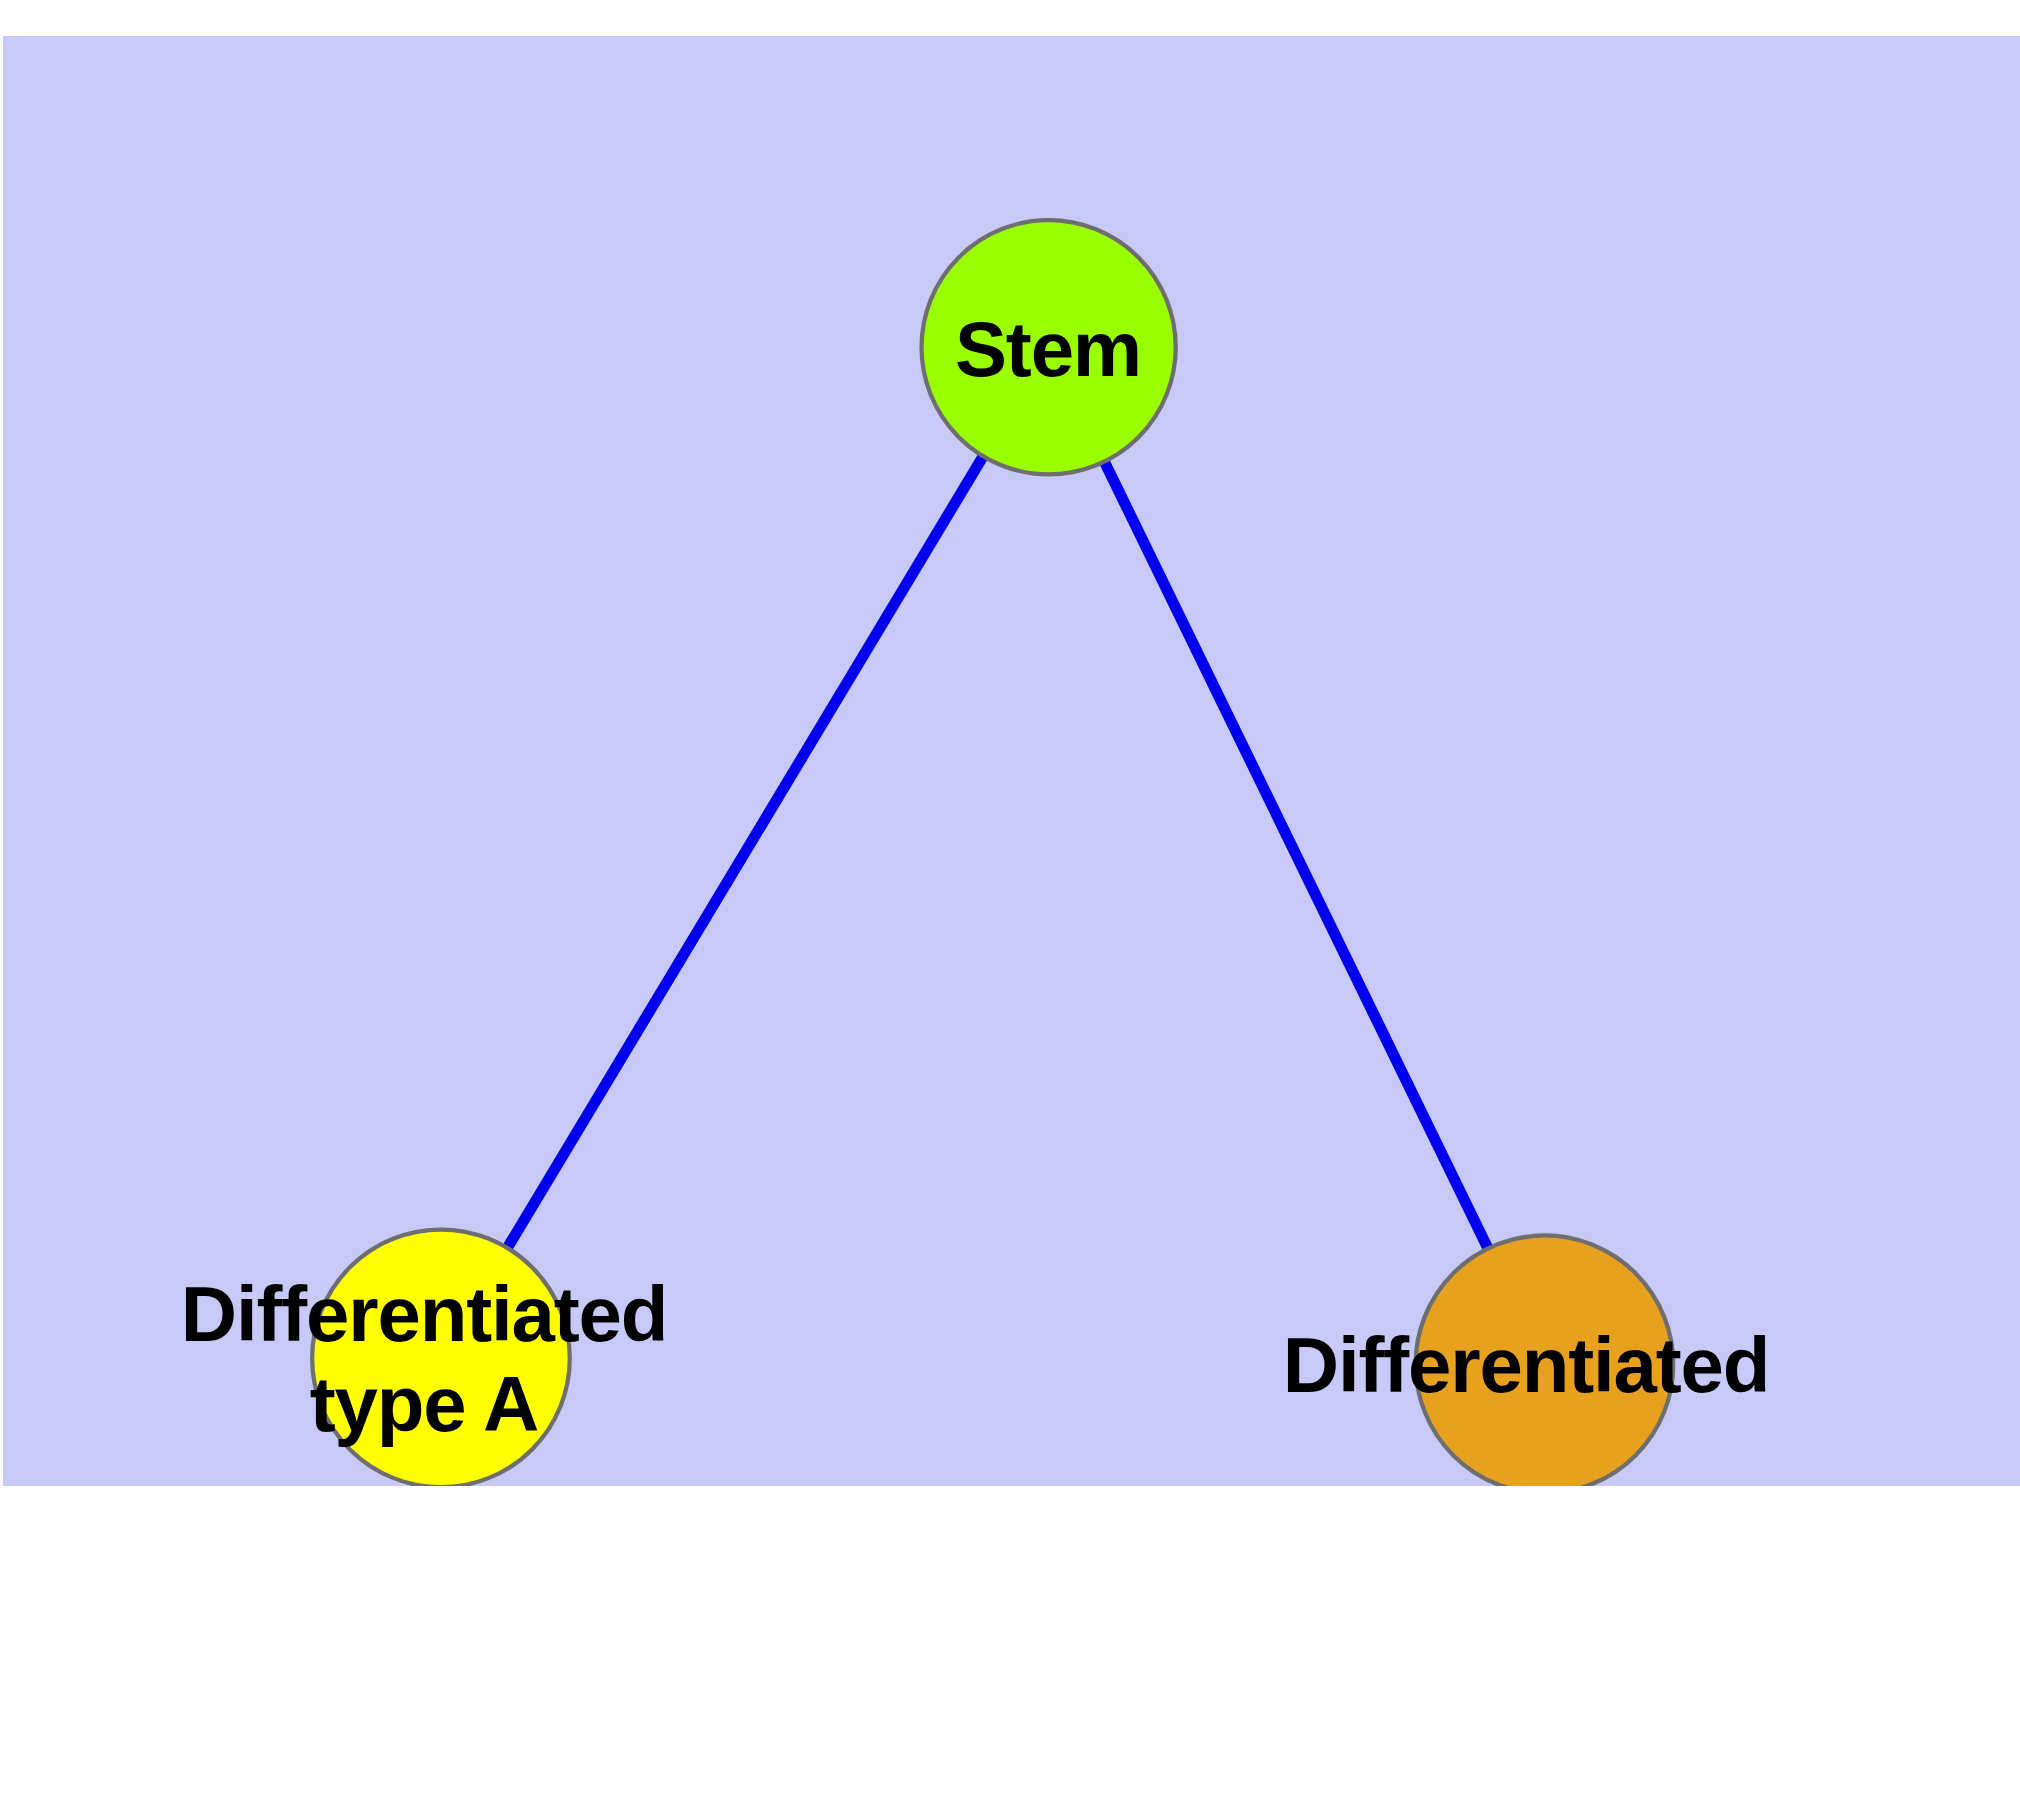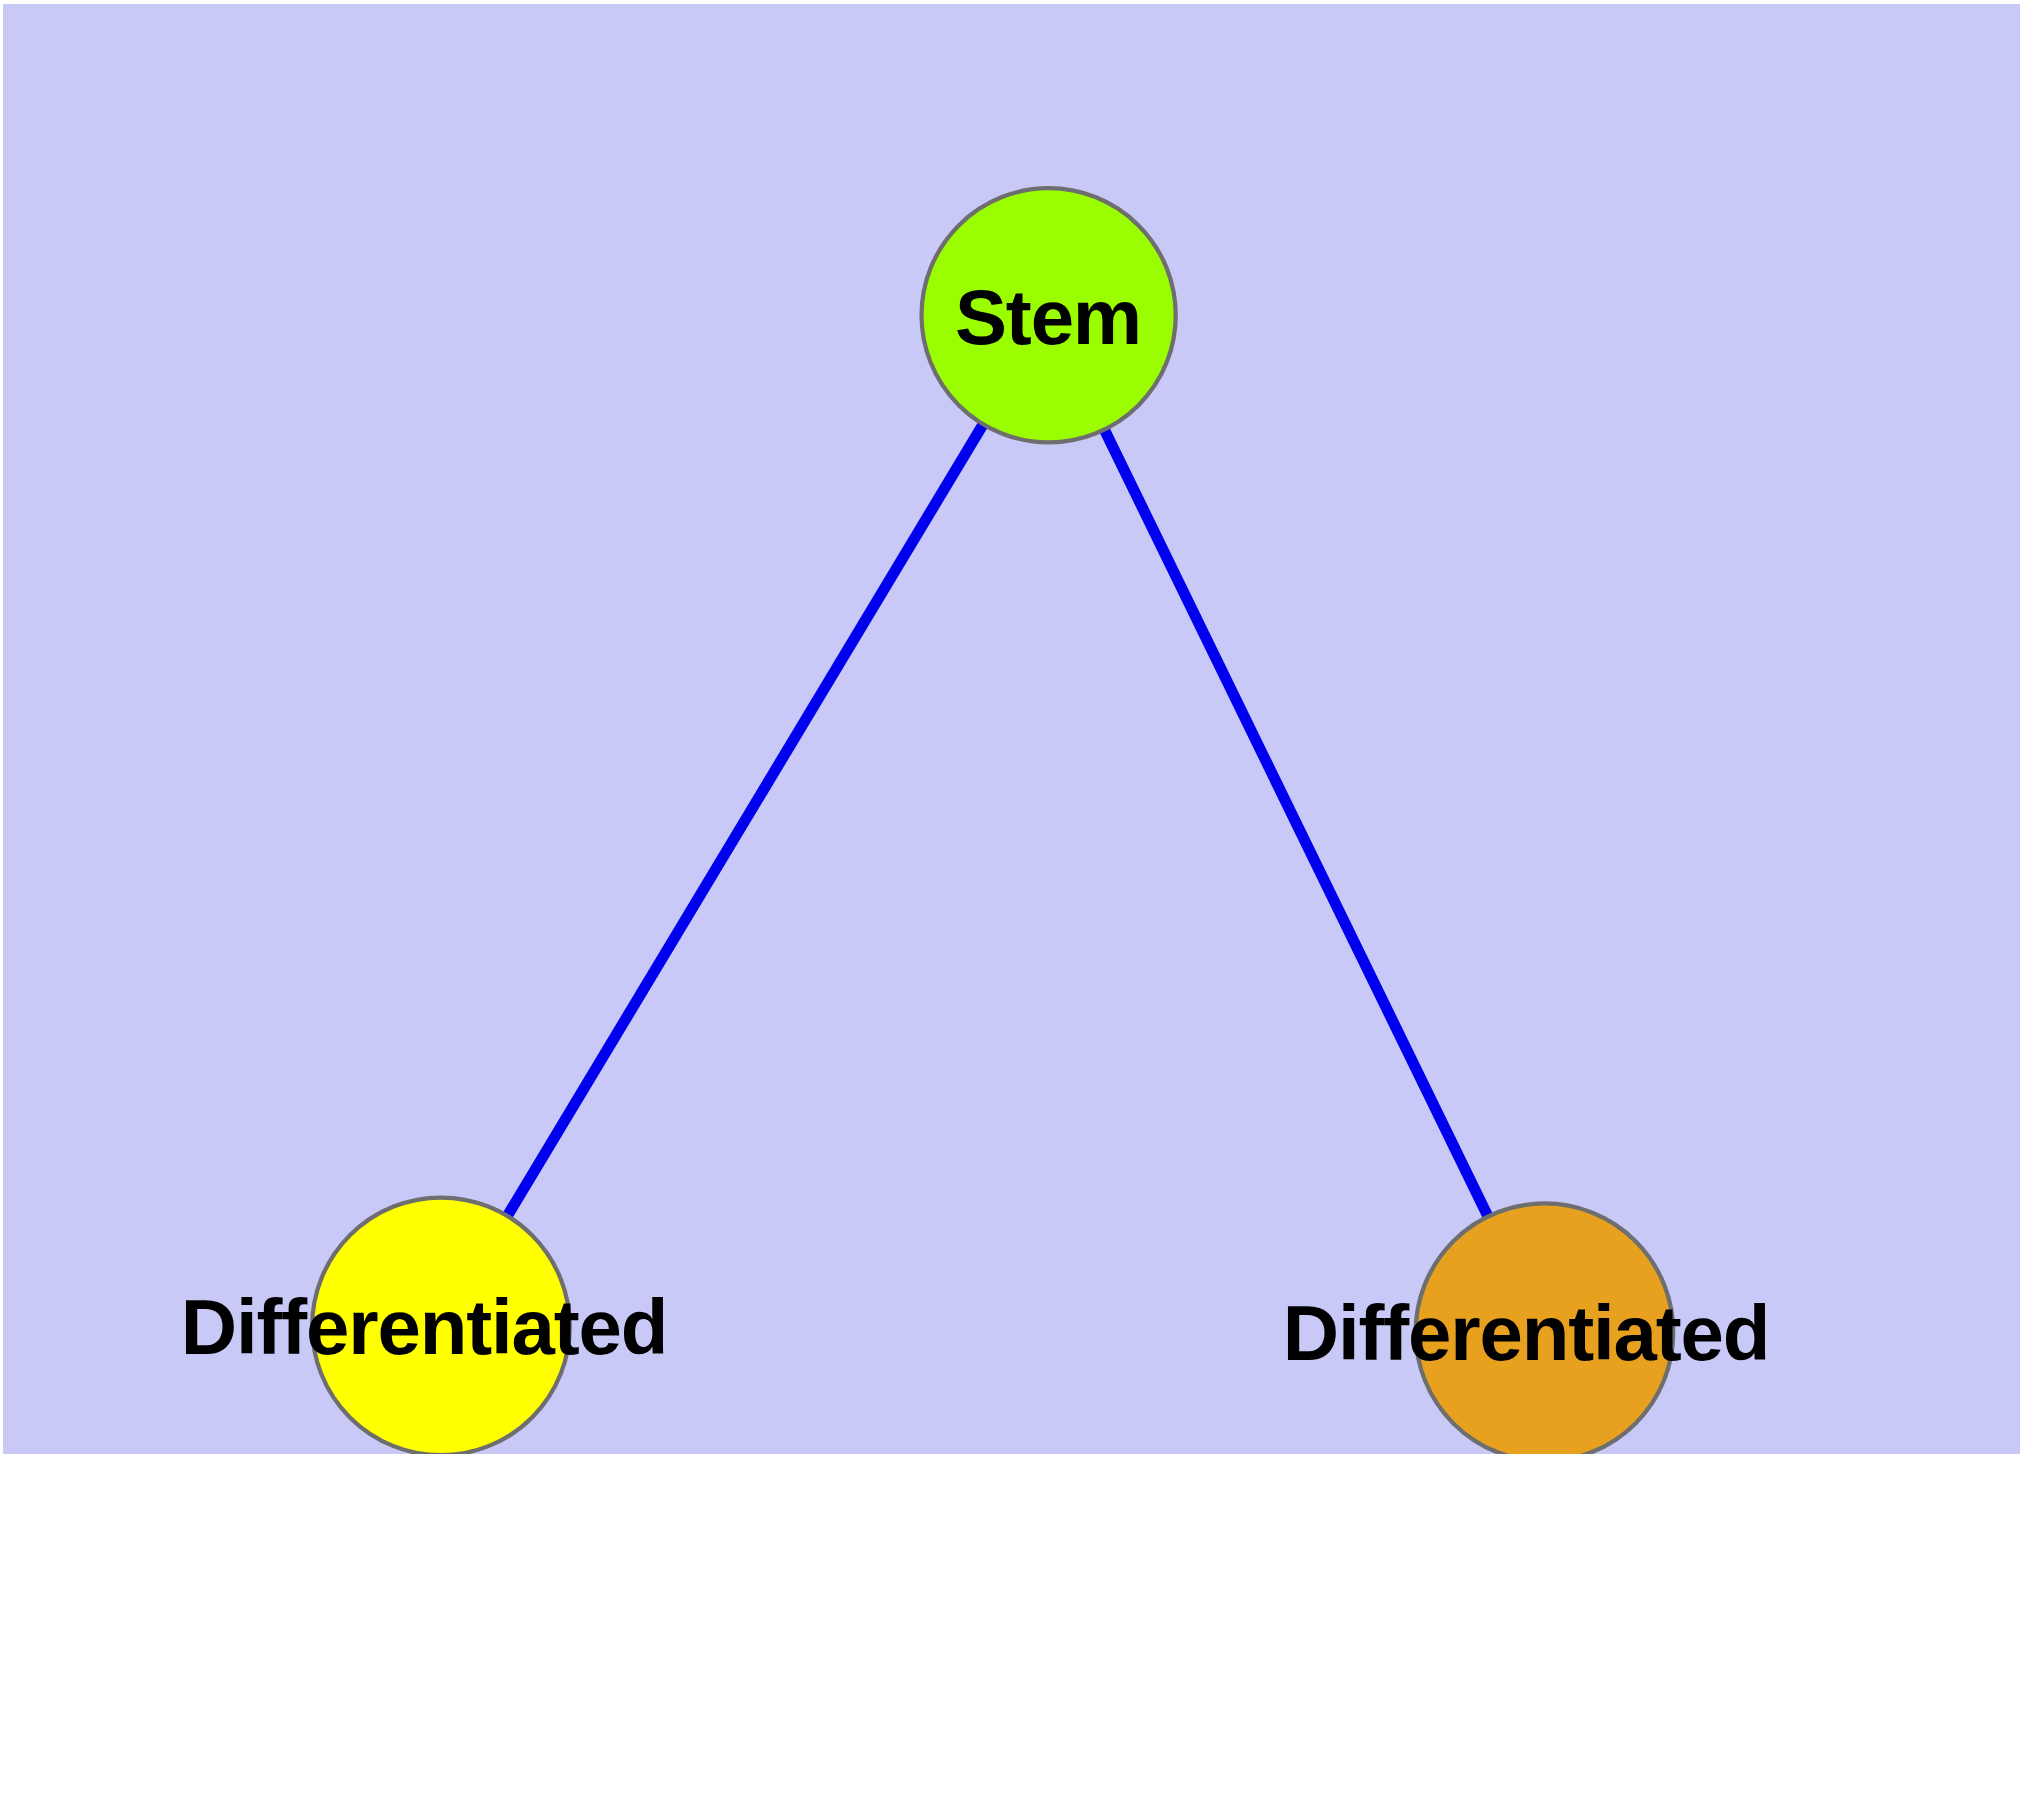--- a/index.html
+++ b/index.html
@@ -7,20 +7,21 @@
     padding: 0;
     background: #ffffff;
   }
   .page {
     position: relative;
     width: 2021px;
     height: 1454px;
     background: #C9C9F8;
     overflow: hidden;
     font-family: "Liberation Sans", "DejaVu Sans", sans-serif;
+    margin-top: 32px;
   }
   
   .margin-top {
     position: absolute; left: 0; top: 0;
     width: 2021px; height: 4.2px;
     background: #ffffff;
   }
   .margin-left {
     position: absolute; left: 0; top: 0;
     width: 2.5px; height: 1812px;
@@ -66,20 +67,21 @@
     <circle cx="520" cy="1565" r="152" stroke-width="5" fill="#FFFF00" stroke="#6E6E6E"></circle>
     <circle cx="1822" cy="1572" r="152" stroke-width="5" fill="#E8A11F" stroke="#6E6E6E"></circle>
   </svg>
 
   <div class="node-label label-stem">
     <span class="line">Stem</span>
   </div>
 
   <div class="node-label label-type-a">
     <span class="line">Differentiated</span>
+    <span class="line">type A</span>
   </div>
 
   <div class="node-label label-type-b">
     <span class="line">Differentiated</span>
   </div>
 
 </div>
 
 
 </body></html>

